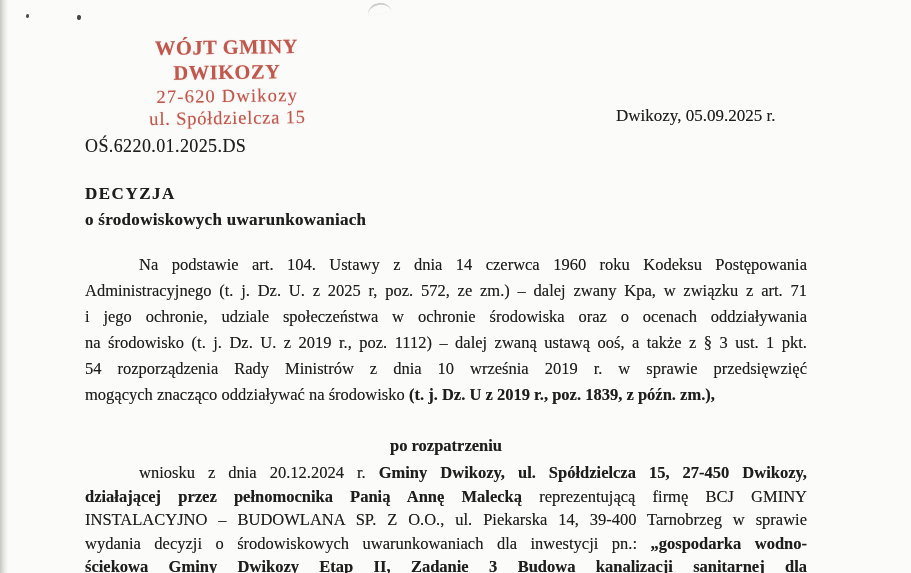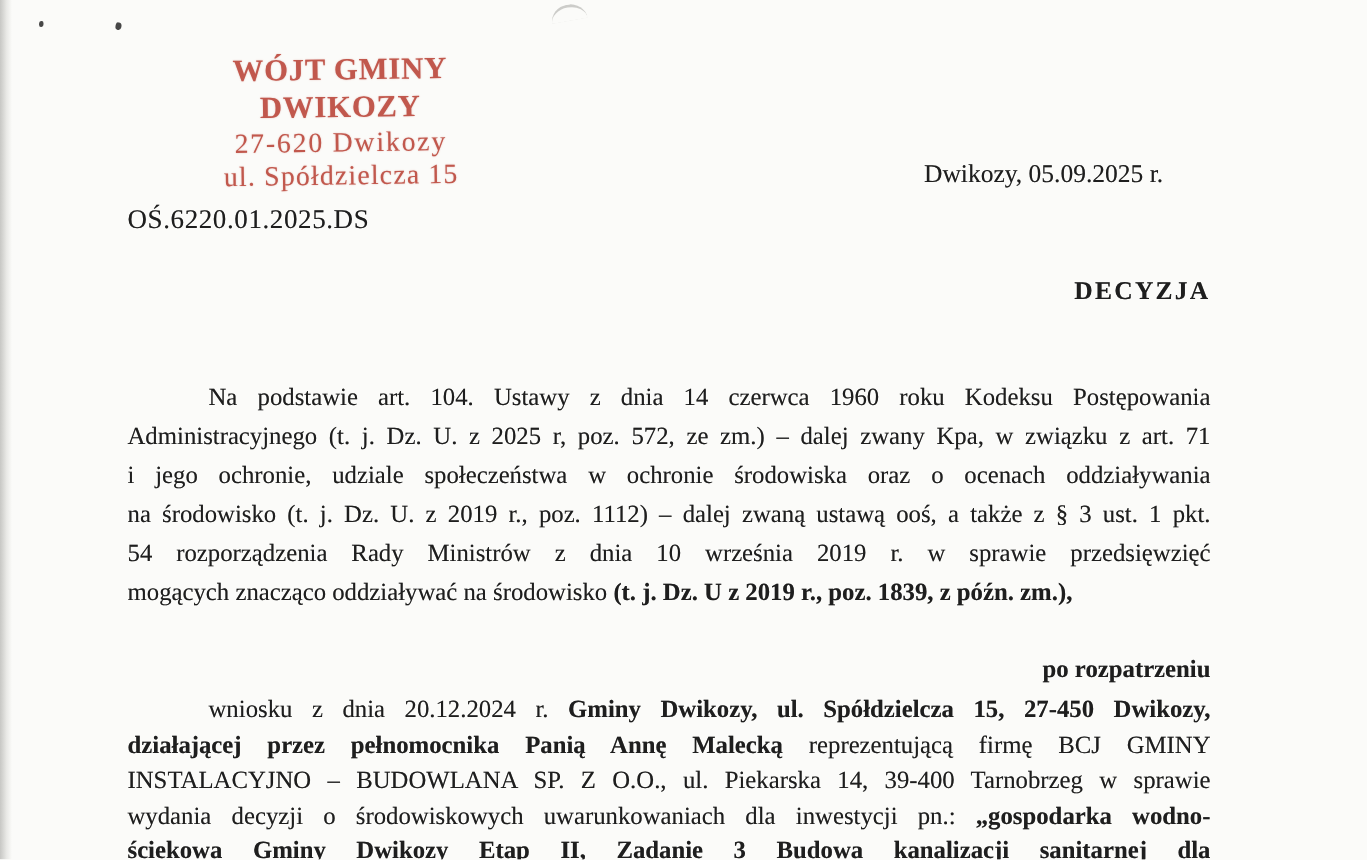--- a/index.html
+++ b/index.html
@@ -34,34 +34,34 @@
     transform:rotate(-0.8deg);
     text-shadow:0 0 1px rgba(193,88,77,.45);
   }
   .stamp-l1{font-size:20.5px;line-height:25px;letter-spacing:.5px;}
   .stamp-l2{font-size:18.5px;line-height:22px;letter-spacing:1.2px;font-weight:500;}
   .stamp-l3{font-size:18.5px;line-height:22px;letter-spacing:.8px;font-weight:500;}
   .dateline{position:absolute;left:616px;top:106px;font-size:17px;}
   .refnum{position:absolute;left:85px;top:136px;font-size:18px;letter-spacing:.4px;}
   .title-block{
     position:absolute;left:85px;top:181px;width:722px;
-    text-align:right;font-weight:bold;font-size:17px;line-height:25.5px;
+    text-align:left;font-weight:bold;font-size:17px;line-height:25.5px;
   }
   .title{letter-spacing:1.5px;}
   .subtitle{letter-spacing:.3px;}
   .para{position:absolute;left:85px;width:722px;font-size:16.5px;}
   .para1{top:252px;line-height:26px;}
   .para2{top:461px;line-height:23.5px;}
   .jline{text-align:justify;text-align-last:justify;}
   .lline{text-align:left;}
   .indent{text-indent:54px;}
   .b{font-weight:bold;}
   .subheading{
     position:absolute;left:85px;top:436px;width:722px;
-    text-align:right;font-weight:bold;font-size:16.5px;
+    text-align:center;font-weight:bold;font-size:16.5px;
   }
 </style>
 </head>
 <body>
 
 <div class="page">
 
   <div class="edge-left"></div>
   <div class="speck s1"></div>
   <div class="speck s2"></div>
@@ -72,20 +72,21 @@
     <div class="stamp-l2">27-620 Dwikozy</div>
     <div class="stamp-l3">ul. Spółdzielcza 15</div>
   </div>
 
   <div class="dateline">Dwikozy, 05.09.2025 r.</div>
 
   <div class="refnum">OŚ.6220.01.2025.DS</div>
 
   <div class="title-block">
     <div class="title">DECYZJA</div>
+    <div class="subtitle">o środowiskowych uwarunkowaniach</div>
   </div>
 
   <div class="para para1">
     <div class="jline indent"><span>Na podstawie art. 104. Ustawy z dnia 14 czerwca 1960 roku Kodeksu Postępowania</span></div>
     <div class="jline"><span>Administracyjnego (t. j. Dz. U. z 2025 r, poz. 572, ze zm.) – dalej zwany Kpa, w związku z art. 71</span></div>
     <div class="jline"><span>i jego ochronie, udziale społeczeństwa w ochronie środowiska oraz o ocenach oddziaływania</span></div>
     <div class="jline"><span>na środowisko (t. j. Dz. U. z 2019 r., poz. 1112) – dalej zwaną ustawą ooś, a także z § 3 ust. 1 pkt.</span></div>
     <div class="jline"><span>54 rozporządzenia Rady Ministrów z dnia 10 września 2019 r. w sprawie przedsięwzięć</span></div>
     <div class="lline"><span>mogących znacząco oddziaływać na środowisko </span><span class="b">(t. j. Dz. U z 2019 r., poz. 1839, z późn. zm.),</span></div>
   </div>

